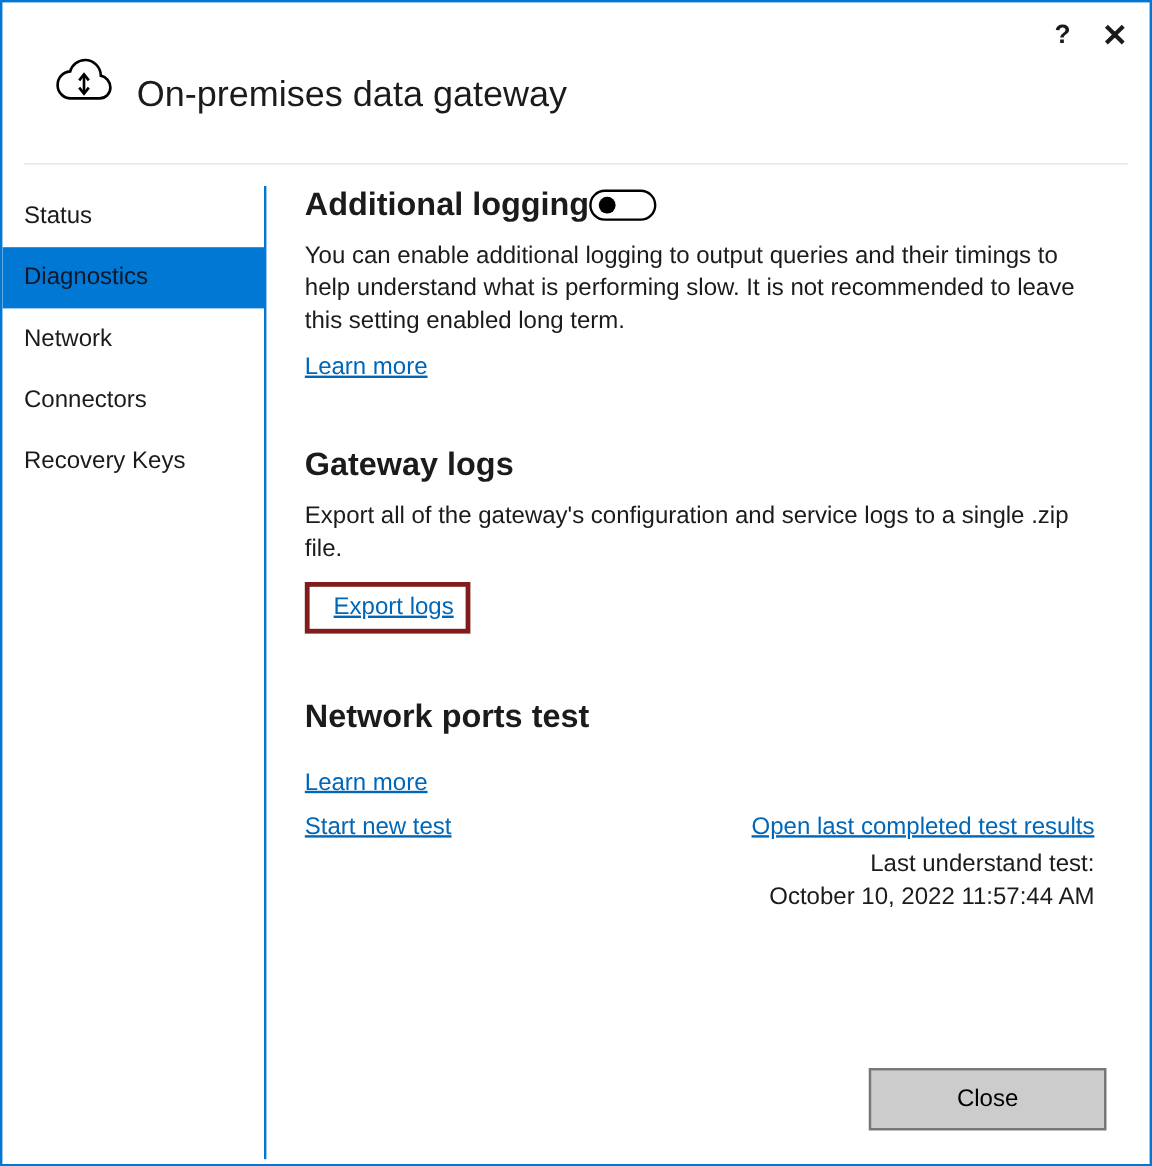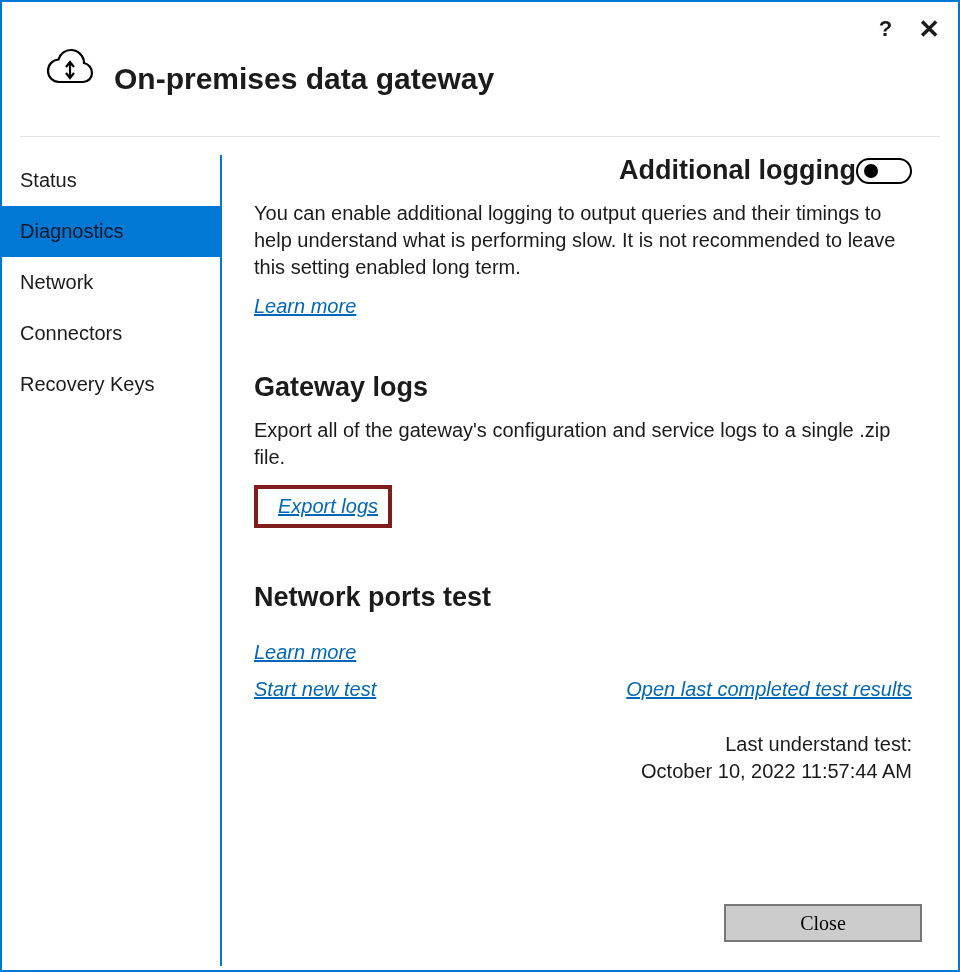--- a/index.html
+++ b/index.html
@@ -10,56 +10,56 @@
   }
   .titlebar-icons {
     position: absolute; top: 14px; right: 18px; display: flex; gap: 26px; align-items: center;
   }
   .titlebar-icons span { font-size: 22px; font-weight: 600; cursor: pointer; }
   .titlebar-icons .close { font-size: 26px; line-height: 22px; }
   .header {
     display: flex; align-items: center; gap: 20px; padding: 36px 44px 40px 44px;
   }
   .header .cloud-icon svg { width: 48px; height: 40px; display: block; }
-  .header h1 { font-size: 30px; font-weight: 700; margin-top: 24px; }
+  .header h1 { font-size: 30px; font-weight: 400; margin-top: 24px; }
   .divider { height: 1px; background: #e2e2e2; margin: 0 18px 0 18px; }
   .body {
     flex: 1; display: flex; padding: 14px 0 0 0; overflow: hidden;
   }
   .sidebar {
     width: 218px; flex-shrink: 0; padding-top: 4px;
   }
   .sidebar-item {
     padding: 14px 18px; font-size: 20px; cursor: pointer; color: #1b1b1b;
   }
   .sidebar-item.active { background: #0078d4; color: #0f172a; }
   .vline { width: 2px; background: #0078d4; margin: 4px 0 4px 0; align-self: stretch; }
   .content {
     flex: 1; padding: 4px 46px 0 32px; overflow-y: auto;
   }
   .section { margin-bottom: 54px; }
-  .section-header-row { display: flex; align-items: center; justify-content: flex-end; margin-bottom: 14px; }
+  .section-header-row { display: flex; align-items: center; justify-content: flex-start; margin-bottom: 14px; }
   .section h2 { font-size: 27px; font-weight: 600; }
   .toggle {
     width: 56px; height: 26px; border: 2px solid #000; border-radius: 14px; position: relative; cursor: pointer; background: #fff;
   }
   .toggle-knob {
     width: 14px; height: 14px; background: #000; border-radius: 50%; position: absolute; top: 4px; left: 6px;
   }
   .desc { font-size: 20px; line-height: 1.35; margin-bottom: 14px; }
-  a.link { color: #0067b8; text-decoration: underline; font-size: 20px; display: inline-block; cursor: pointer; font-style: italic; }
+  a.link { color: #0067b8; text-decoration: underline; font-size: 20px; display: inline-block; cursor: pointer; }
   .highlight-box { border: 4px solid #7f1d1d; padding: 6px 10px 6px 20px; display: inline-block; }
   .highlight-box a.link { margin: 0; }
-  .row-links { display: flex; justify-content: space-between; margin-top: 14px; margin-bottom: 30px; }
+  .row-links { display: flex; justify-content: space-between; margin-top: 14px; margin-bottom: 6px; }
   .last-test { text-align: right; font-size: 20px; line-height: 1.35; }
   .footer {
     position: absolute; bottom: 28px; right: 36px;
   }
   .close-btn {
-    width: 198px; height: 38px; background: #cccccc; border: 2px solid #777; font-size: 20px; cursor: pointer; font-family: Liberation Serif, serif;
+    width: 198px; height: 52px; background: #cccccc; border: 2px solid #777; font-size: 20px; cursor: pointer;
   }
 </style>
 </head>
 <body>
 
 <div class="window">
 
   <div class="titlebar-icons">
     <span>?</span>
     <span class="close">✕</span>

